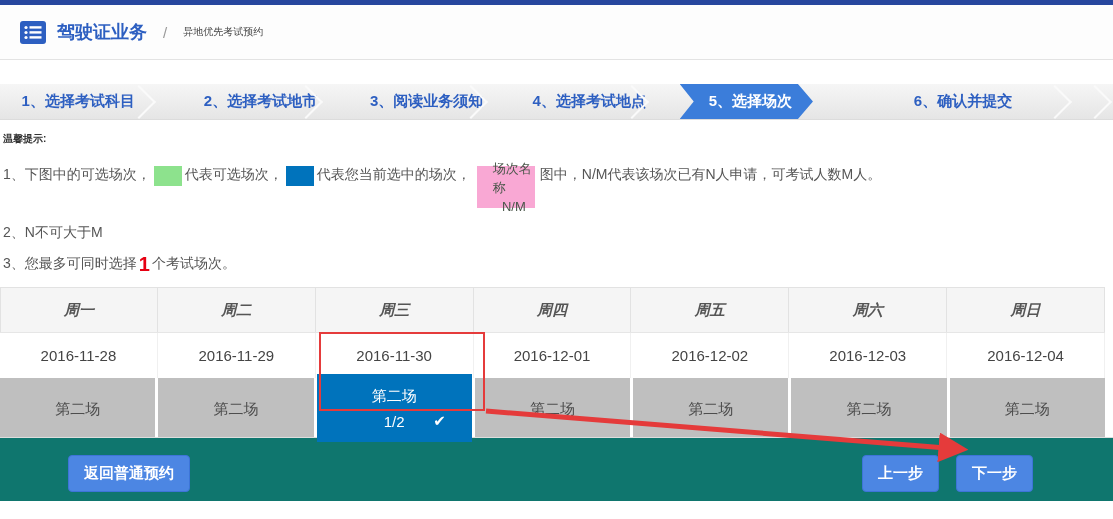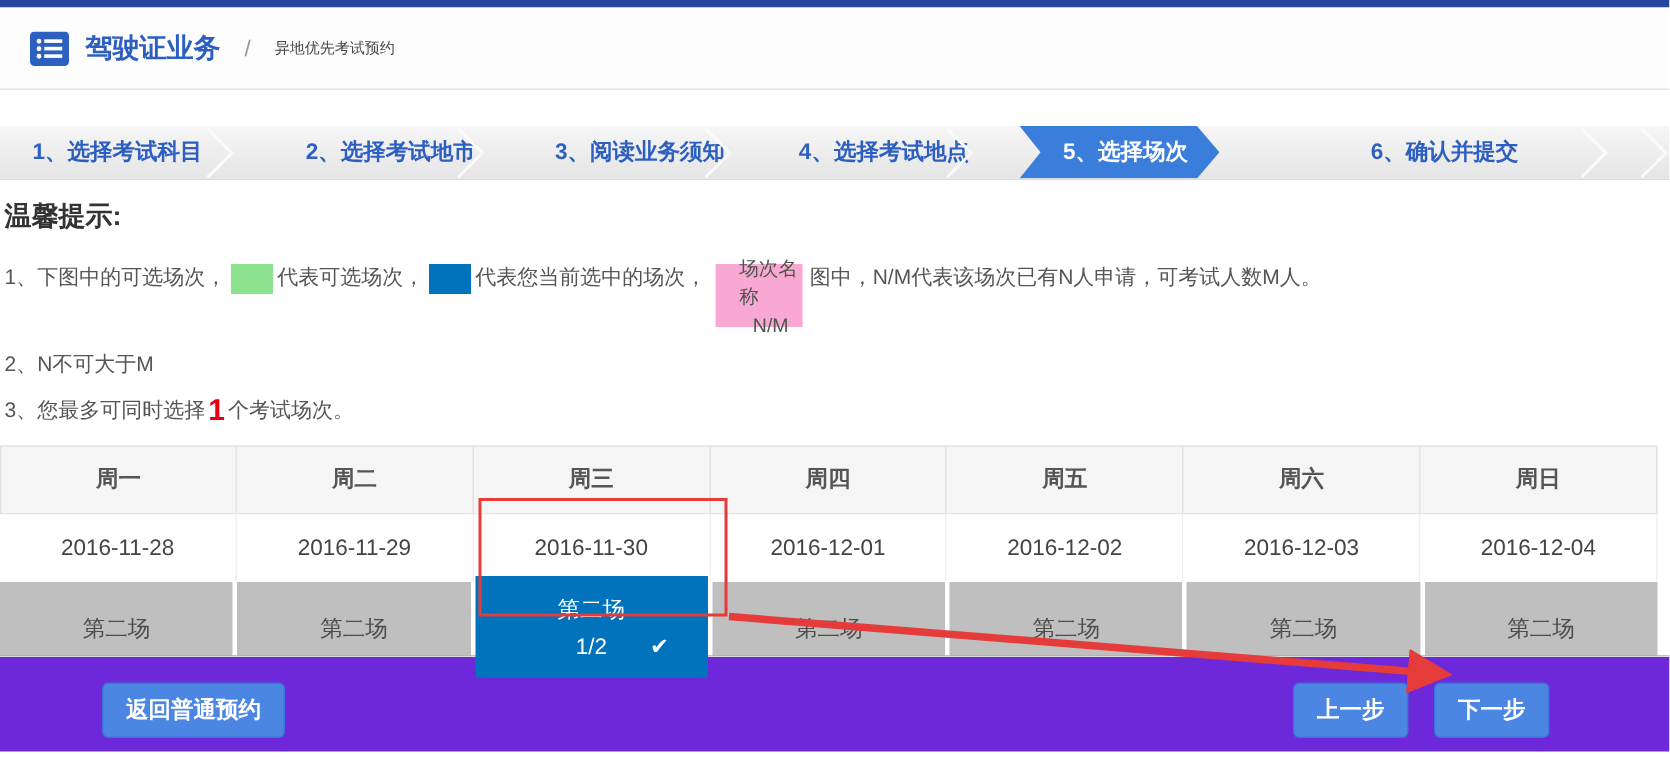--- a/index.html
+++ b/index.html
@@ -39,37 +39,37 @@
   .step.s4 { width:139px; }
   .step.active {
     width:152px; margin-left:-10px; z-index:2; background:#3b7dda; color:#fff;
     clip-path:polygon(0 0, calc(100% - 15px) 0, 100% 50%, calc(100% - 15px) 100%, 0 100%, 14px 50%);
     padding-left:8px;
   }
   .step.s6 { width:253px; }
   .step.filler { flex:1; }
   
   .tips { padding:12px 3px 0 3px; font-size:14px; color:#555; }
-  .tips-title { font-size:18px; font-weight:bold; color:#333; }
+  .tips-title { font-size:10px; font-weight:bold; color:#333; }
   .tip-line1 { display:flex; align-items:flex-start; margin-top:20px; height:46px; }
   .swatch { display:inline-block; width:28px; height:20px; margin:0 3px; }
   .swatch.green { background:#8de28d; }
   .swatch.blue  { background:#0073bc; }
   .legend-sample {
     width:58px; height:42px; margin:0 5px 0 6px; background:#f9a8d4; color:#4a564a;
     display:flex; flex-direction:column; align-items:center; justify-content:center;
     font-size:13px; line-height:19px;padding-left:16px;
   }
   .tip-line2 { margin-top:12px; }
   .tip-line3 { margin-top:12px; display:flex; align-items:center; }
   .red-num { color:#e60012; font-size:20px; font-weight:bold; margin:0 2px; line-height:20px; }
   
   .table { width:1105px; margin-top:13px; }
   .row { display:grid; grid-template-columns:repeat(7,1fr); }
-  .row.head { background:#f5f5f5; border-top:1px solid #e2e2e2; border-bottom:1px solid #e6e6e6; }
+  .row.head { background:#f5f5f5; border-top:1px solid #e2e2e2; border-bottom:1px solid #e6e6e6;font-style:italic; }
   .row.head .cell {
     height:44px; line-height:44px; text-align:center; font-size:15px; font-weight:bold;
     color:#555; border-right:1px solid #e2e2e2;
   }
   .row.head .cell:first-child { border-left:1px solid #e2e2e2; }
   .row.dates .cell {
     height:45px; line-height:45px; text-align:center; font-size:15px; color:#444;
     border-right:1px solid #f0f0f0; background:#fff;
   }
   .row.sessions { column-gap:3px; background:#fff; height:62px; }
@@ -80,21 +80,21 @@
   .session-cell.selected {
     position:relative; z-index:1; background:#0073bc; color:#fff;
     margin-top:-4px; margin-bottom:-2px; flex-direction:column; gap:7px;
   }
   .session-cell.selected .check {
     position:absolute; right:26px; bottom:12px; font-size:15px; color:#fff;
   }
   
   .footer {
     position:absolute; left:0; right:0; top:437px; height:64px;
-    background:#6d28d9; border-top:1px solid #ddd;
+    background:#0f766e; border-top:1px solid #ddd;
   }
   .btn {
     position:absolute; top:17px; height:37px; background:#4c86e3; color:#fff;
     border:1px solid #3d74d8; border-radius:4px; font-size:15px; font-weight:bold;
     font-family:inherit; cursor:pointer; padding:0 15px;
   }
   .btn.back { left:68px; }
   .btn.prev { right:174px;text-align:right; }
   .btn.next { right:80px; }
   

